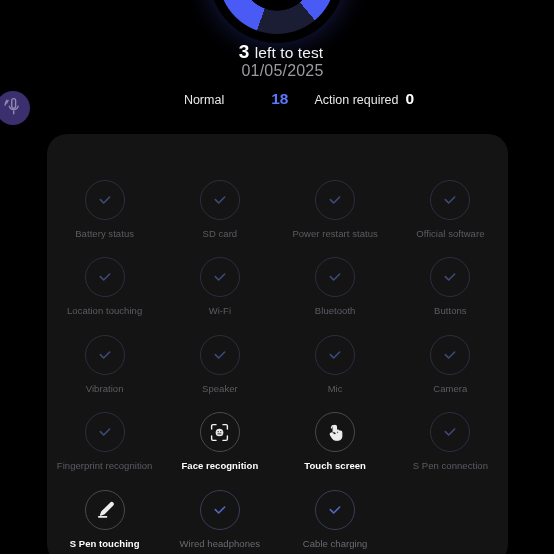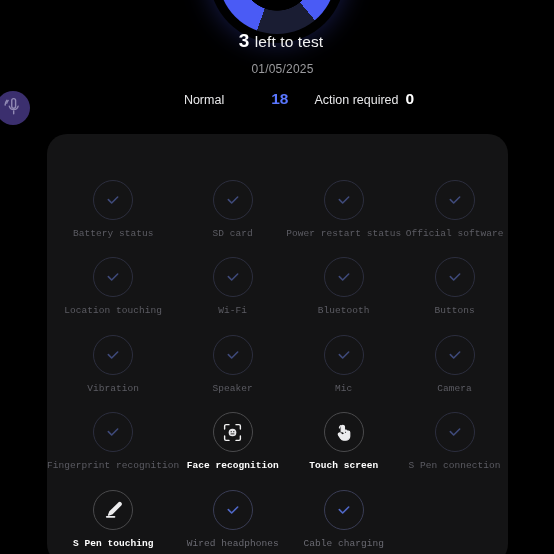--- a/index.html
+++ b/index.html
@@ -40,21 +40,21 @@
     content: "";
     position: absolute;
     inset: -9px;
     border-radius: 50%;
     box-shadow: 0 0 26px 2px rgba(74,91,245,0.28);
     pointer-events: none;
   }
 
   #headline {
     position: absolute;
-    top: 30px;
+    top: 41px;
     left: 0;
     right: 0;
     text-align: center;
     font-size: 15.5px;
     letter-spacing: .1px;
     white-space: nowrap;
     margin-left: 8px;
   }
   #headline .big {
     font-size: 19px;
@@ -62,21 +62,21 @@
     margin-right: 1px;
   }
   #headline .rest { font-weight: 400; color: #f2f2f2; }
 
   #sub-date {
     position: absolute;
     top: 62px;
     left: 11px;
     right: 0;
     text-align: center;
-    font-size: 12px;
+    font-size: 16px;
     color: #9b9b9f;
     letter-spacing: .2px;
   }
 
   #stats {
     position: absolute;
     top: 90px;
     left: 16px;
     right: 0;
     display: flex;
@@ -161,21 +161,20 @@
   .tile.tested .tile-circle        { border-color: #2c2e3e; }
   .tile.tested-bright .tile-circle { border-color: #3a3d55; }
   .tile.untested .tile-circle      { border-color: #4a4a4c; }
 
   .tile-label {
     font-size: 9.5px;
     letter-spacing: .05px;
     text-align: center;
     line-height: 1.1;
     white-space: nowrap;
-    font-family: Liberation Mono, monospace;
   }
   .tile.tested .tile-label        { color: #5c5c63; }
   .tile.tested-bright .tile-label { color: #6a6a72; }
   .tile.untested .tile-label      { color: #ffffff; font-weight: 700; }
 
   .check         { stroke: #3f4a7a; }
   .check-bright  { stroke: #5068c8; }
   .glyph         { stroke: #f2f2f2; }
 </style>
 </head>

